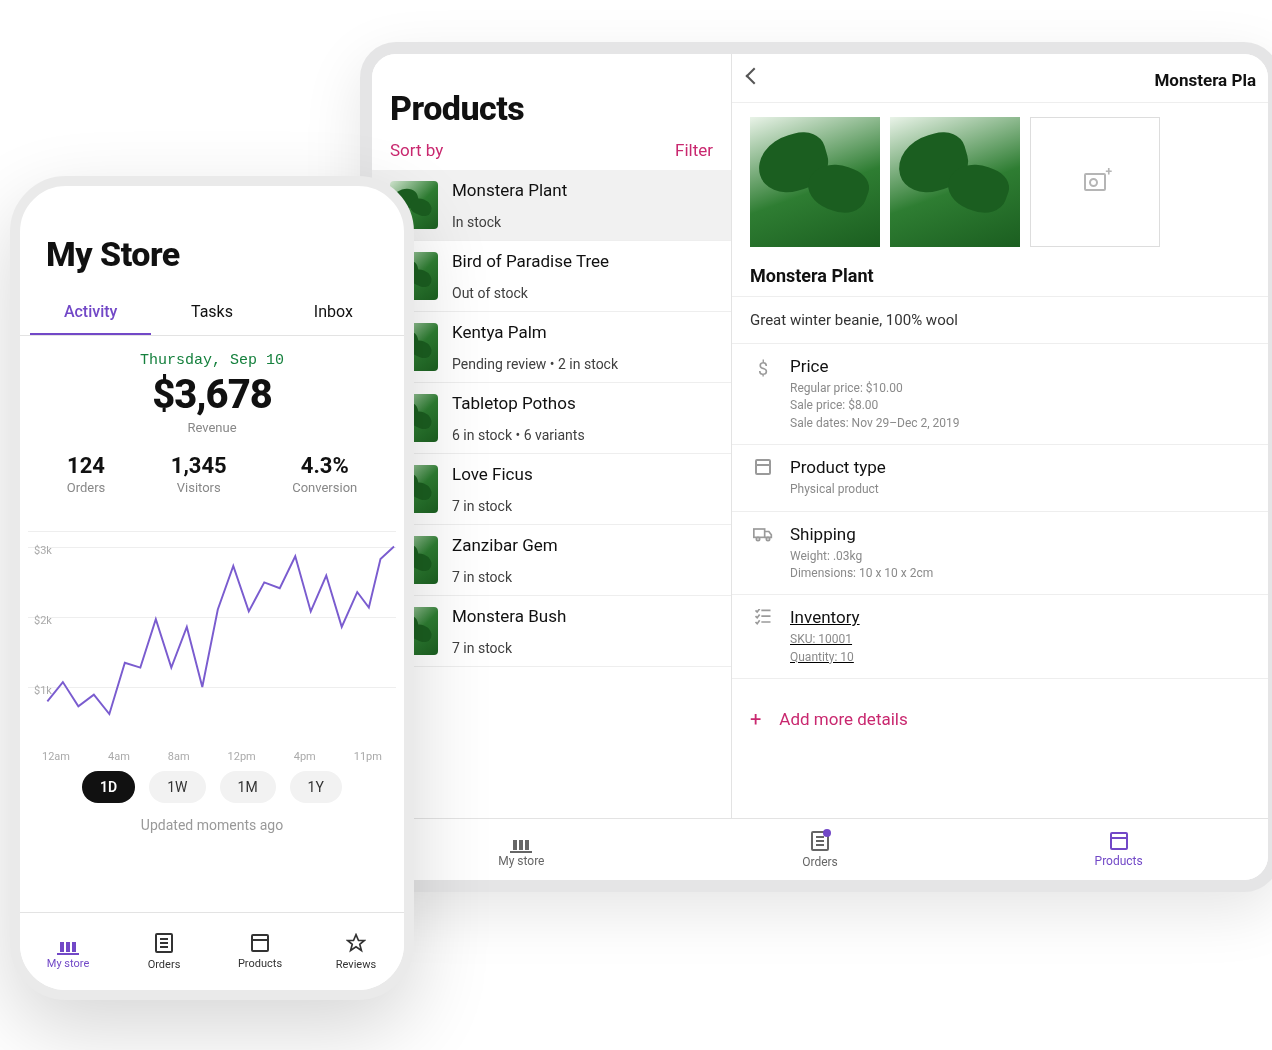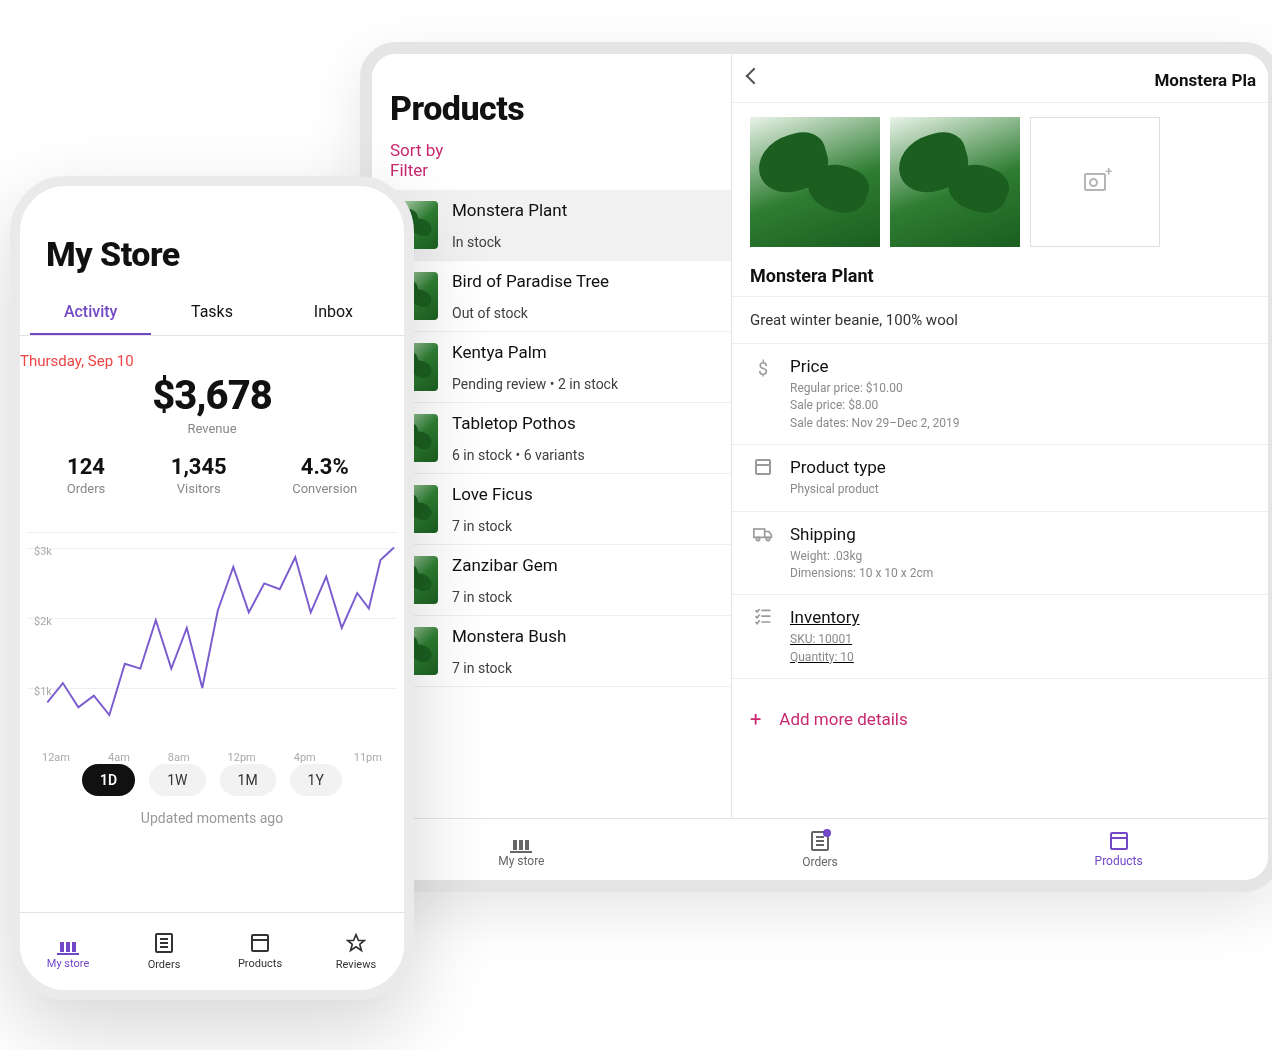--- a/index.html
+++ b/index.html
@@ -43,21 +43,20 @@
     font-weight: 800;
     color: #111;
     padding: 34px 20px 12px 18px;
     letter-spacing: -0.5px;
   }
   .products-actions {
     display: flex;
     justify-content: space-between;
     padding: 0 18px 10px 18px;
     font-size: 17px;
-    flex-direction: column;
   }
   .products-actions span { color: #c9286f; }
   .product-list { flex: 1; }
   .product-item {
     display: flex;
     align-items: center;
     padding: 10px 18px;
     gap: 14px;
     border-bottom: 1px solid #eee;
   }
@@ -208,40 +207,40 @@
     padding: 36px 26px 18px 26px; letter-spacing: -0.5px;
   }
   .tabs {
     display:flex; border-bottom:1px solid #e3e3e3; padding: 0 10px;
   }
   .tab {
     flex:1; text-align:center; padding: 10px 0 12px;
     font-size:16px; color:#111;
   }
   .tab.active { color:#7248c7; border-bottom:2px solid #7248c7; font-weight:500; }
-  .date-line { color:#ef4444; font-size:15px; margin-top:16px; }
+  .date-line { text-align:center; color:#15803d; font-size:15px; margin-top:16px;font-family:Liberation Mono, monospace; }
   .revenue { text-align:center; font-size:40px; font-weight:800; color:#111; margin-top:2px; letter-spacing:-1px;}
   .revenue-label { text-align:center; color:#888; font-size:13px; margin-top:2px; }
   .stats-row { display:flex; justify-content: space-around; margin: 18px 14px 0; }
   .stat { text-align:center; }
   .stat .value { font-size:22px; font-weight:700; color:#111; }
   .stat .label { font-size:13px; color:#888; margin-top:2px; }
 
   .chart {
     border-top:1px solid #eee; margin:36px 8px 0; padding-top:8px; position:relative;
     height: 232px;
   }
   .ylabel { position:absolute; left:6px; font-size:11px; color:#aaa; }
   .yl1 { top: 12px; } .yl2 { top: 82px; } .yl3 { top: 152px; }
   .gridline { position:absolute; left:0; right:0; height:1px; background:#eee; }
   .gl0 { top: 15px;} .gl1 { top: 85px;} .gl2 { top: 155px;}
   .xlabels { position:absolute; bottom:0; left:0; right:0; display:flex; justify-content:space-between; padding: 0 14px; font-size:11px; color:#aaa;}
   svg.line { position:absolute; inset:0; }
 
-  .range-pills { display:flex; justify-content:center; gap:14px; margin-top:0; }
+  .range-pills { display:flex; justify-content:center; gap:14px; margin-top:8px; }
   .pill { padding:8px 18px; border-radius:20px; background:#f2f2f2; font-size:14px; color:#333; }
   .pill.active { background:#111; color:#fff; font-weight:600; }
   .updated { text-align:center; color:#999; font-size:14px; margin-top:14px; }
 
   .phone-nav {
     margin-top:auto;
     height: 78px;
     display:flex; border-top:1px solid #e3e3e3; background:#fff;
   }
   .pnav-item { flex:1; display:flex; flex-direction:column; align-items:center; justify-content:center; gap:5px; font-size:11px; color:#333; }

